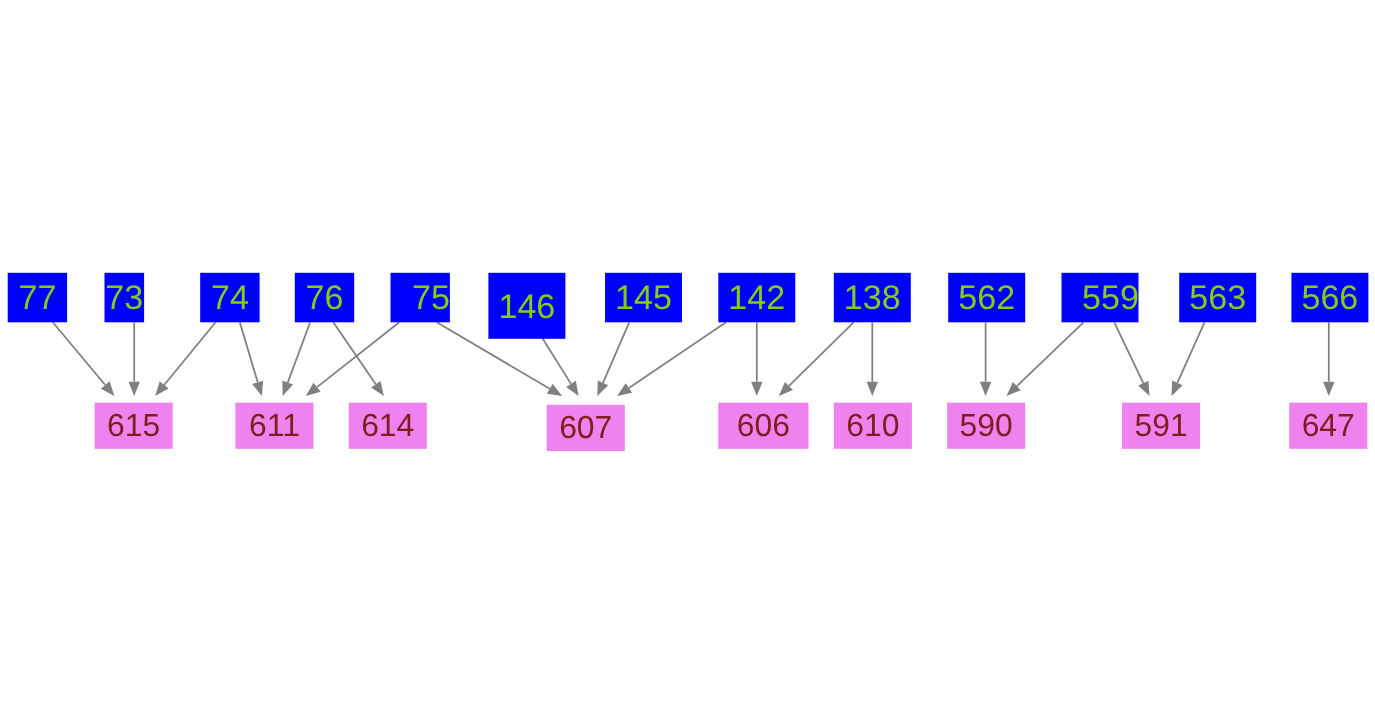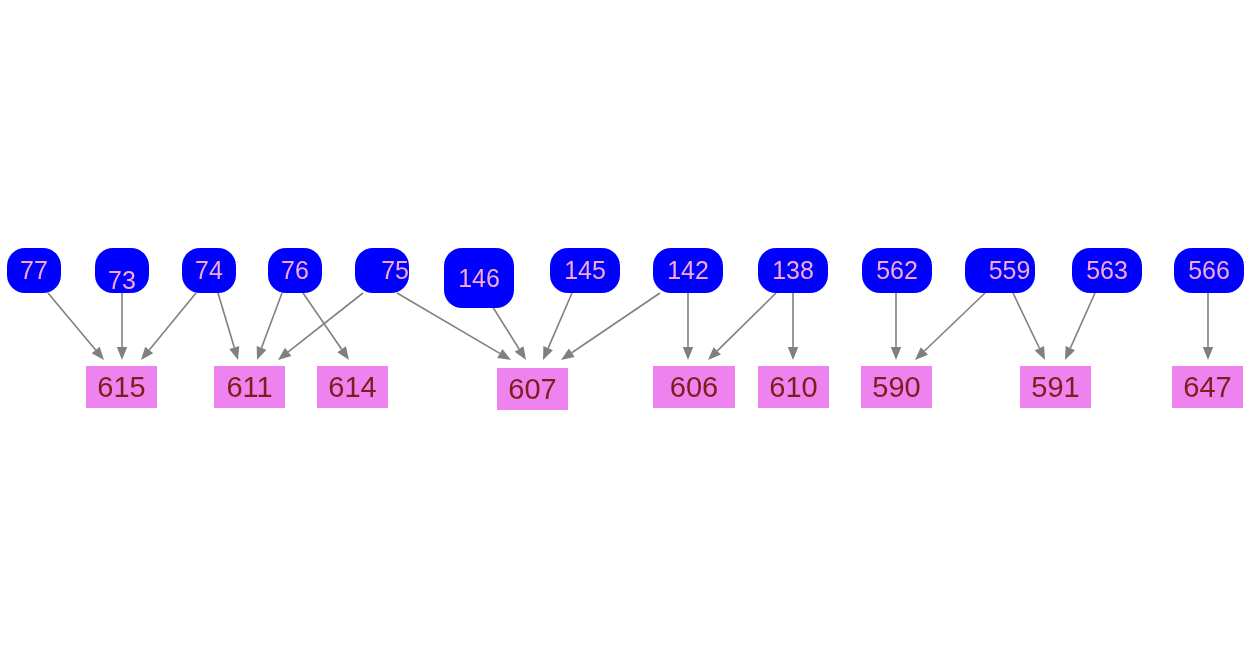--- a/index.html
+++ b/index.html
@@ -29,23 +29,22 @@
     align-items: center;
     justify-content: center;
     box-sizing: border-box;
     font-family: "Liberation Sans", sans-serif;
     line-height: 1;
     white-space: nowrap;
     z-index: 2;
   }
   .node-source {
     background: #0000ff;
-    color: #f9a8d4;
-    font-size: 25px;
-    border-radius: 18px;
+    color: #84cc16;
+    font-size: 31px;
   }
   .node-target {
     background: #ee82ee;
     color: #7f1d1d;
     font-size: 29px;
   }
 </style>
 </head>
 <body>
 
@@ -125,21 +124,21 @@
       </g>
       <g>
         <line x1="1208" y1="293" x2="1208" y2="347" stroke="#808080" stroke-width="1.6"></line>
         <polygon points="1208,360 1202.8,347 1213.2,347" fill="#808080"></polygon>
       </g>
     </svg>
   <div id="node-layer">
       <div class="node node-source" style="left: 7px; top: 248px; width: 54px; height: 45px;">
         <span>77</span>
       </div>
-      <div class="node node-source" style="left: 95px; top: 248px; width: 54px; height: 45px; align-items: flex-end;">
+      <div class="node node-source" style="left: 95px; top: 248px; width: 36px; height: 45px;">
         <span>73</span>
       </div>
       <div class="node node-source" style="left: 182px; top: 248px; width: 54px; height: 45px;">
         <span>74</span>
       </div>
       <div class="node node-source" style="left: 268px; top: 248px; width: 54px; height: 45px;">
         <span>76</span>
       </div>
       <div class="node node-source" style="left: 355px; top: 248px; width: 54px; height: 45px; justify-content: flex-end;">
         <span>75</span>

